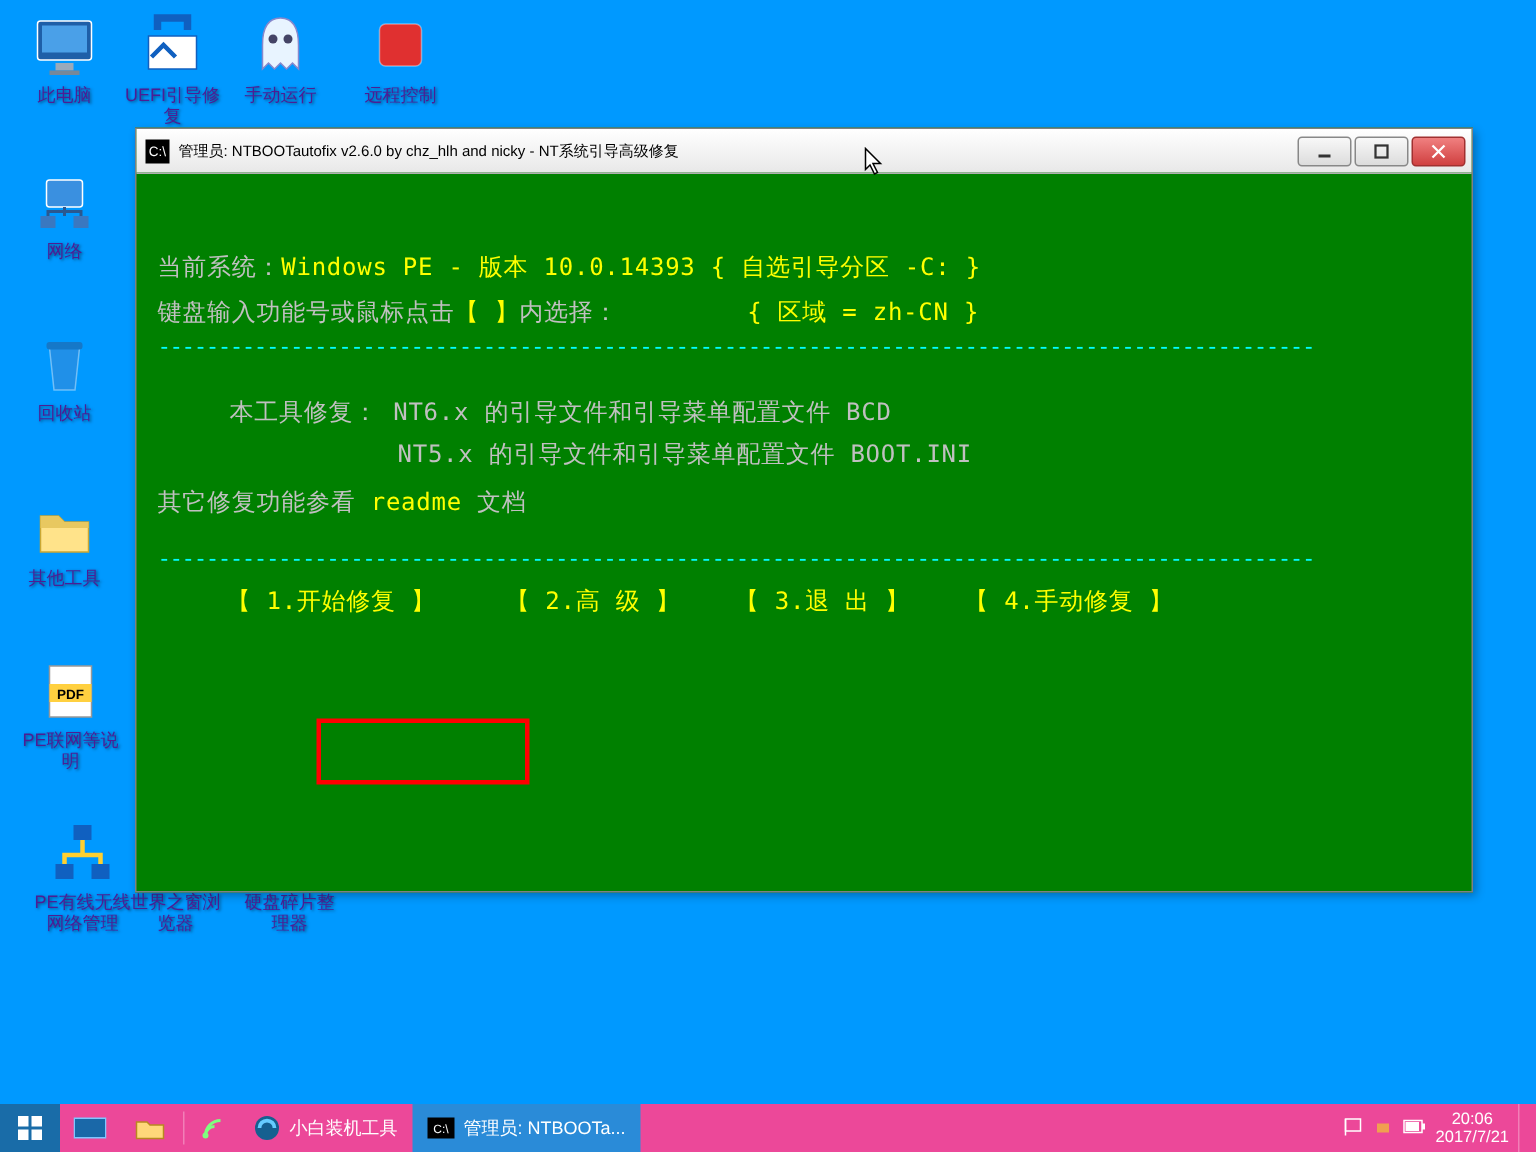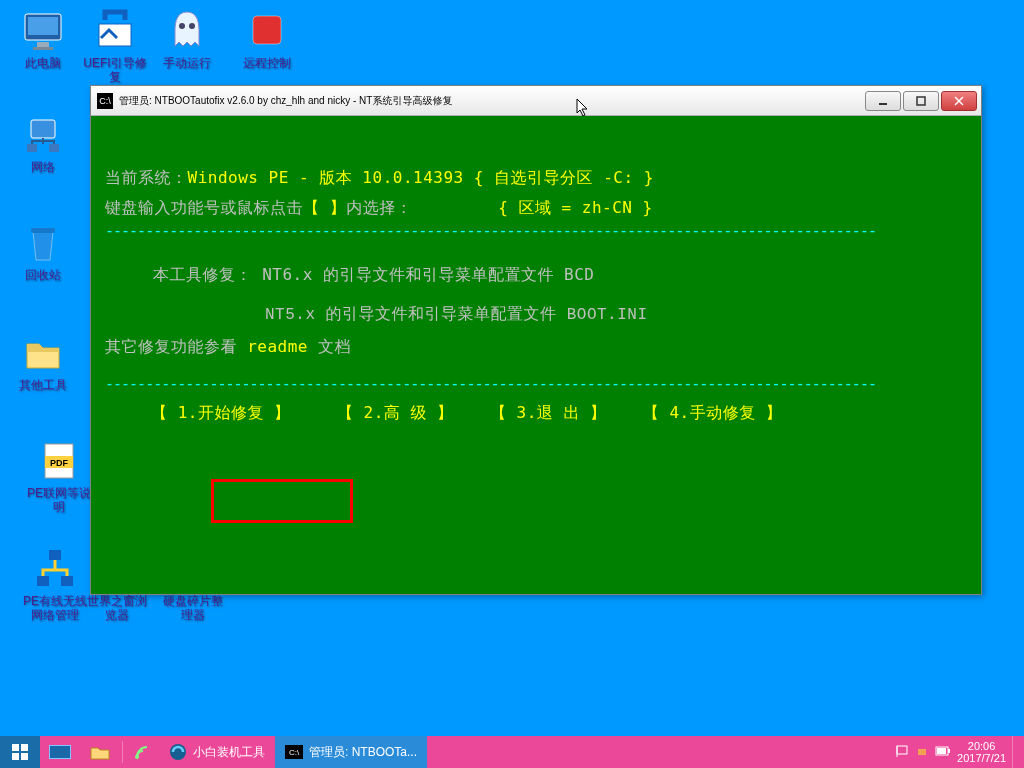--- a/index.html
+++ b/index.html
@@ -157,21 +157,21 @@
   </div>
   <div class="desktop-icon" style="left:8px; top:328px;">
     <div class="ico">
       <svg class="svg" width="48" height="48">
           <path d="M8 16 L20 16 L24 20 L40 20 L40 40 L8 40 Z" fill="#ffe38a" stroke="#caa733"></path>
           <path d="M8 16 L20 16 L24 20 L40 20 L40 24 L8 24 Z" fill="#e8c860"></path>
         </svg>
     </div>
     <div class="lbl">其他工具</div>
   </div>
-  <div class="desktop-icon" style="left:24px; top:436px;">
+  <div class="desktop-icon" style="left:12px; top:436px;">
     <div class="ico">
       <svg class="svg" width="48" height="48">
           <rect x="10" y="8" width="28" height="34" fill="#fff" stroke="#999"></rect>
           <rect x="10" y="20" width="28" height="12" fill="#ffd040"></rect>
           <text x="24" y="30" font-size="9" font-weight="bold" text-anchor="middle" fill="#000">PDF</text>
         </svg>
     </div>
     <div class="lbl">PE联网等说明</div>
   </div>
   <div class="desktop-icon" style="left:20px; top:544px;">
@@ -236,21 +236,21 @@
     <div>
       <span>当前系统：</span><span class="yellow">Windows PE - 版本 10.0.14393    </span><span class="yellow">{ 自选引导分区 -C: }</span>
     </div>
     <div style="margin-top:6px;">
       <span>键盘输入功能号或鼠标点击</span><span class="yellow">【 】</span><span>内选择：</span><span style="display:inline-block; width:86px;"></span><span class="yellow">{ 区域 = </span><span class="yellow">zh-CN</span><span class="yellow"> }</span>
     </div>
     <div class="dash">------------------------------------------------------------------------------------------------</div>
     <div style="margin-top:20px; margin-left:48px;">
       <span>本工具修复：   </span><span>NT6.x 的引导文件和引导菜单配置文件 BCD</span>
     </div>
-    <div style="margin-top:16px; margin-left:160px;font-family:Liberation Mono, monospace;">
+    <div style="margin-top:4px; margin-left:160px;">
       <span>NT5.x 的引导文件和引导菜单配置文件 BOOT.INI</span>
     </div>
     <div style="margin-top:8px; ">
       <span>其它修复功能参看 </span><span class="yellow">readme</span><span> 文档</span>
     </div>
     <div class="dash" style="margin-top:14px;">------------------------------------------------------------------------------------------------</div>
     <div class="menu-row">
       <span class="menu-item">【 1.开始修复 】</span><span>&nbsp;&nbsp;&nbsp;</span><span class="menu-item">【  2.高  级  】</span><span>&nbsp;&nbsp;</span><span class="menu-item">【  3.退  出  】</span><span>&nbsp;&nbsp;</span><span class="menu-item">【 4.手动修复 】</span>
     </div>
   </div>

